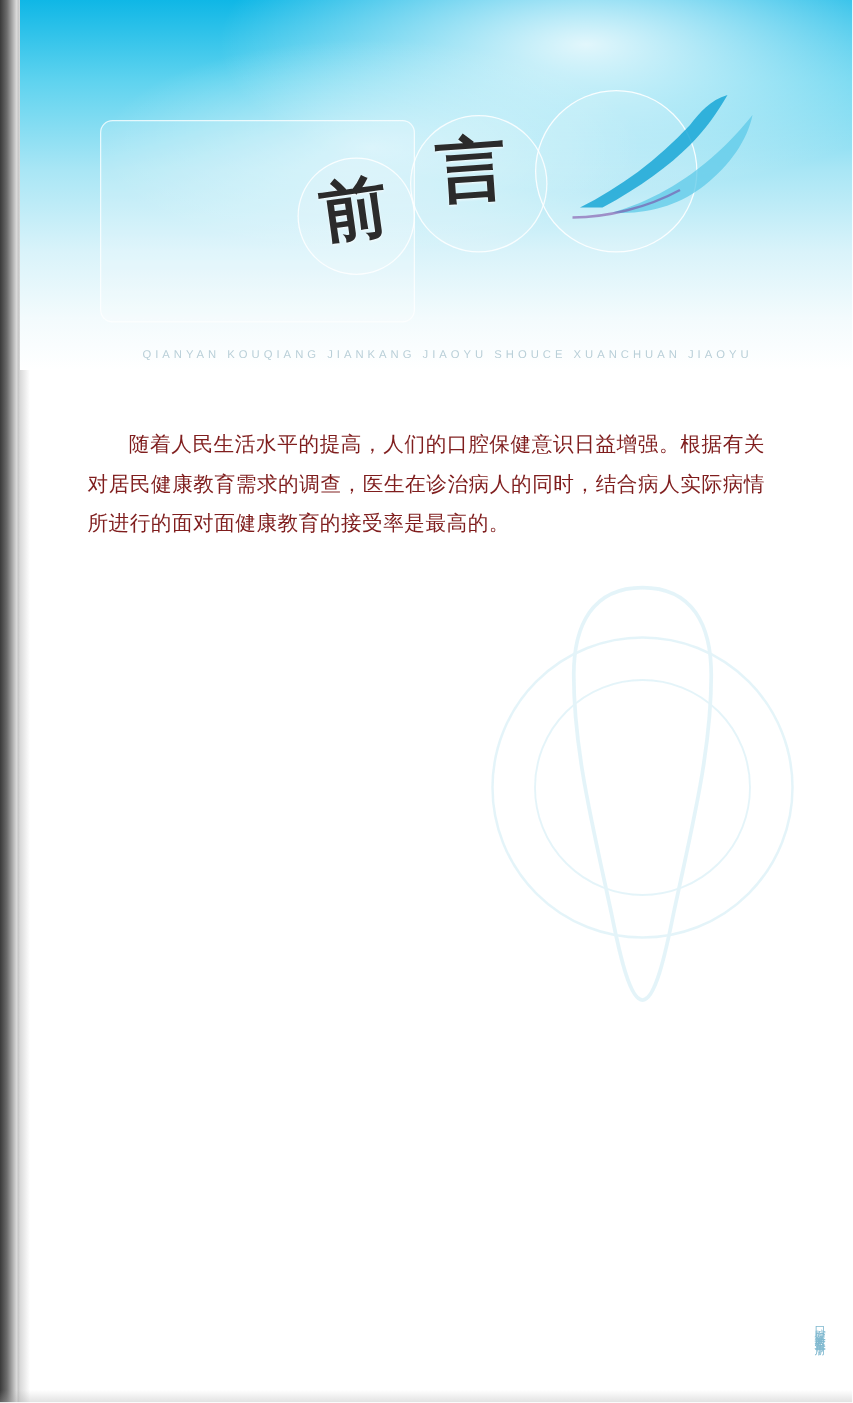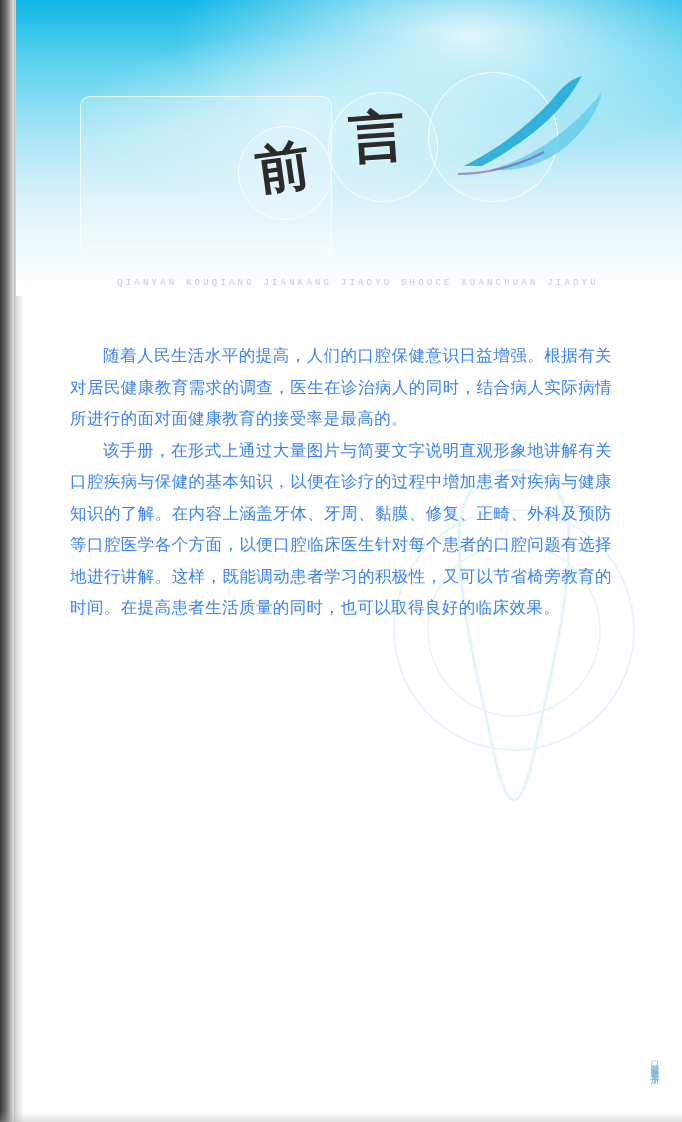--- a/index.html
+++ b/index.html
@@ -96,39 +96,39 @@
   .strip {
     position: absolute;
     left: 62px; top: 278px;
     width: 560px;
     text-align: center;
     font-size: 9px;
     letter-spacing: 3.2px;
     color: #b9cfd8;
     white-space: nowrap;
     overflow: hidden;
-    font-family: Liberation Mono, monospace;
+    font-family: Liberation Sans, sans-serif;
     text-transform: uppercase;
   }
 
   
   .watermark {
     position: absolute;
     right: 18px; top: 430px;
     width: 300px; height: 430px;
     opacity: .12;
     pointer-events: none;
   }
 
   
   .body-text {
     position: absolute;
     left: 70px; top: 340px;
     width: 542px;
-    color: #3b82f6;
+    color: #7f1d1d;
     font-family: "DejaVu Serif", "Liberation Serif", serif;
     font-size: 16.5px;
     line-height: 31.5px;
     text-align: justify;
     text-justify: inter-character;
     letter-spacing: .4px;
   }
   .body-text p {
     margin: 0 0 0 0;
     text-indent: 2em;
@@ -185,19 +185,18 @@
   </div>
 
   <svg class="watermark" viewBox="0 0 300 430" aria-hidden="true">
     <path d="M150,40 C110,40 95,70 95,110 C95,170 110,230 125,300 C132,335 140,370 150,370 C160,370 168,335 175,300 C190,230 205,170 205,110 C205,70 190,40 150,40 Z" fill="none" stroke="#2aa9cf" stroke-width="3"></path>
     <circle cx="150" cy="200" r="120" fill="none" stroke="#2aa9cf" stroke-width="2"></circle>
     <circle cx="150" cy="200" r="86" fill="none" stroke="#2aa9cf" stroke-width="1.5"></circle>
   </svg>
 
   <div class="body-text">
     <p>随着人民生活水平的提高，人们的口腔保健意识日益增强。根据有关对居民健康教育需求的调查，医生在诊治病人的同时，结合病人实际病情所进行的面对面健康教育的接受率是最高的。</p>
-    <p>该手册，在形式上通过大量图片与简要文字说明直观形象地讲解有关口腔疾病与保健的基本知识，以便在诊疗的过程中增加患者对疾病与健康知识的了解。在内容上涵盖牙体、牙周、黏膜、修复、正畸、外科及预防等口腔医学各个方面，以便口腔临床医生针对每个患者的口腔问题有选择地进行讲解。这样，既能调动患者学习的积极性，又可以节省椅旁教育的时间。在提高患者生活质量的同时，也可以取得良好的临床效果。</p>
   </div>
 
   <div class="side-vert">口腔健康教育手册</div>
 
   <div class="bottom-edge"></div>
 </div>
 
 </body></html>

